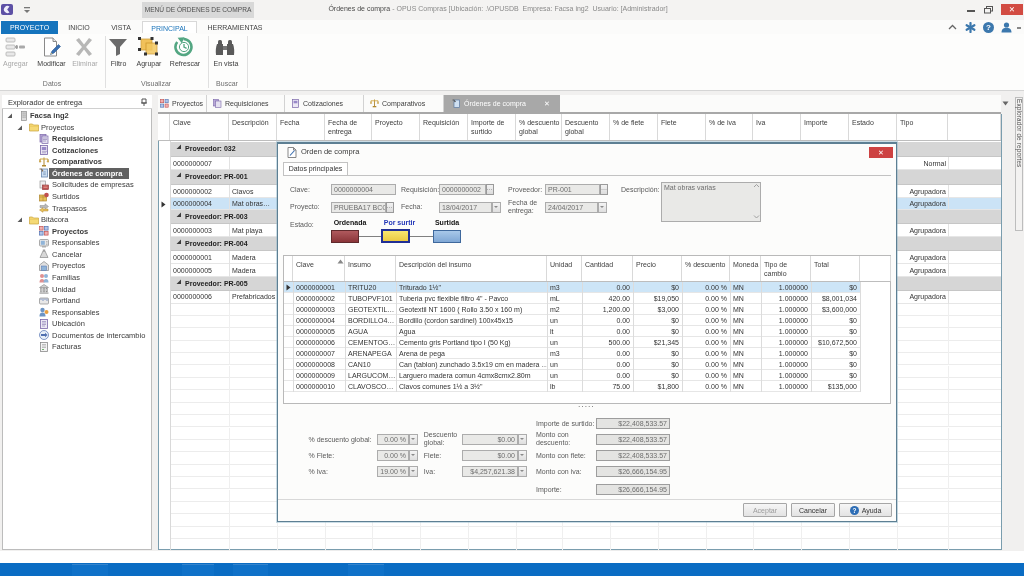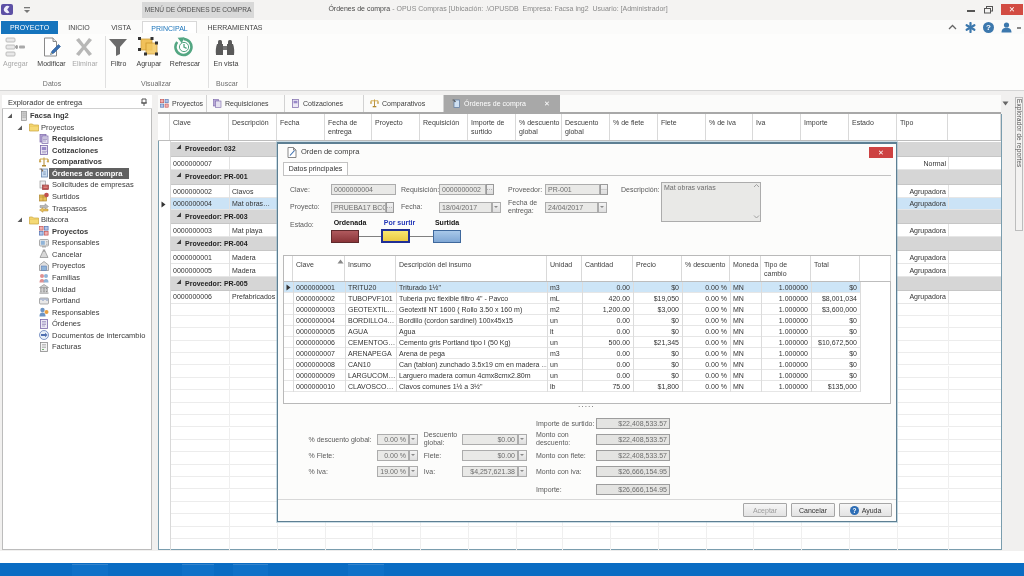--- a/index.html
+++ b/index.html
@@ -329,21 +329,21 @@
     </svg>
   </div>
 <div class="treeitem" style="left:52px;top:306.7px;">Responsables</div>
 <div class="ab" style="left:39px;top:307.2px;">
     <svg width="10" height="10">
       <circle cx="3.5" cy="3" r="2.2" fill="#6c94c4"></circle>
       <path d="M0.5 9.5 C0.5 6 2 5.5 3.5 5.5 C5 5.5 6.5 6 6.5 9.5 Z" fill="#6c94c4"></path>
       <circle cx="7.5" cy="5" r="2" fill="#e8a040"></circle>
     </svg>
   </div>
-<div class="treeitem" style="left:52px;top:318.3px;">Órdenes</div>
+<div class="treeitem" style="left:52px;top:318.3px;">Ubicación</div>
 <div class="ab" style="left:39px;top:318.8px;">
     <svg width="10" height="10">
       <rect x="1.5" y="0.5" width="7" height="9" fill="#ece8f4" stroke="#7a66a8" stroke-width="0.8"></rect>
       <path d="M3 2.5 L7 2.5 M3 4 L7 4 M3 5.5 L7 5.5 M3 7 L6 7" stroke="#8878b0" stroke-width="0.6"></path>
     </svg>
   </div>
 <div class="treeitem" style="left:52px;top:329.8px;">Documentos de intercambio</div>
 <div class="ab" style="left:39px;top:330.3px;">
     <svg width="10" height="10">
       <circle cx="5" cy="5" r="4.5" fill="#e8f0f8" stroke="#5070b0" stroke-width="0.7"></circle>

